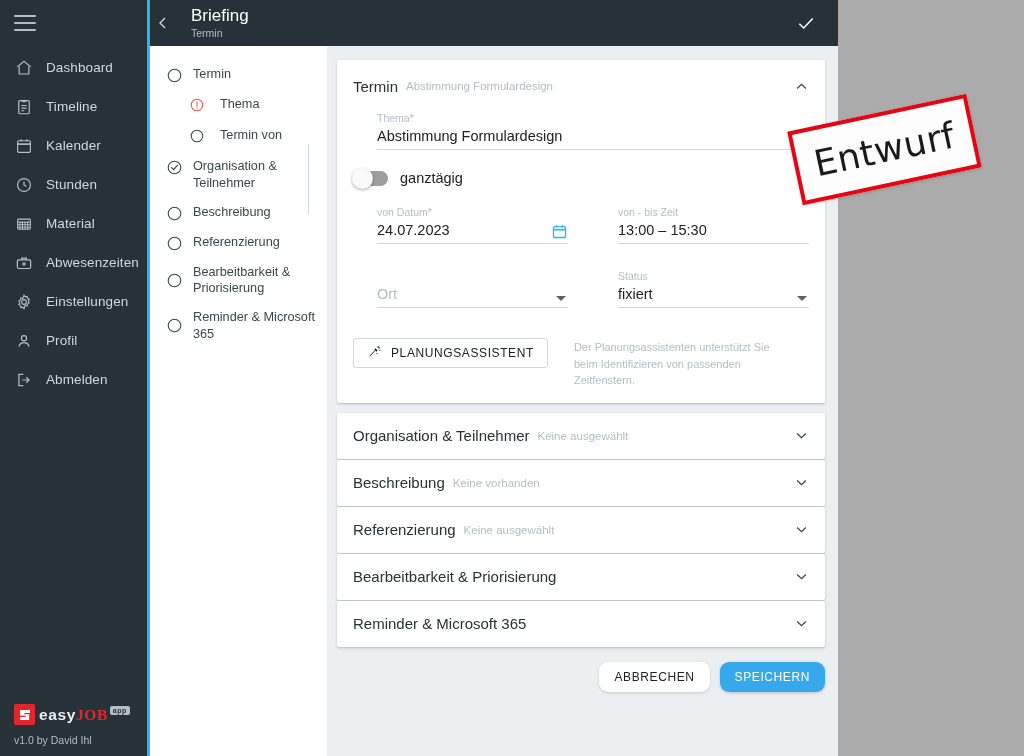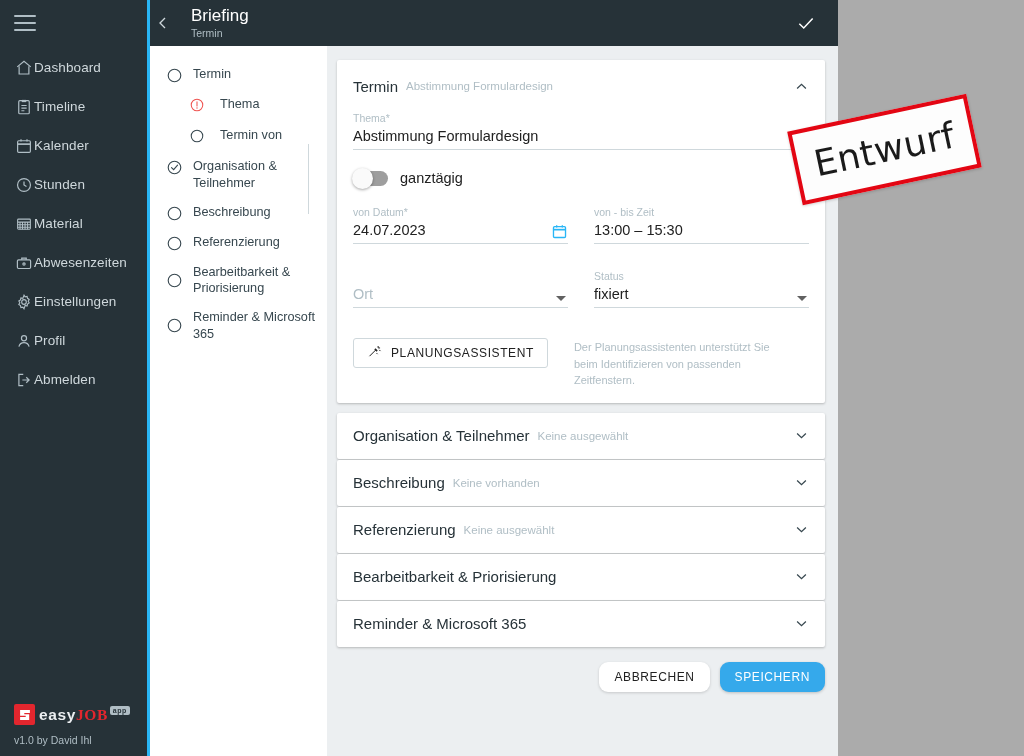--- a/index.html
+++ b/index.html
@@ -22,21 +22,21 @@
   .sidebar {
     position:absolute; left:0; top:0; width:147px; height:756px;
     background:#263238; color:#cfd8dc;
     display:flex; flex-direction:column;
   }
   .sidebar-top { height:46px; display:flex; align-items:center; padding-left:14px; }
   .hamburger { width:22px; height:16px; display:flex; flex-direction:column; justify-content:space-between; cursor:pointer; }
   .hamburger i { display:block; height:1.6px; background:#b0bec5; border-radius:1px; }
   .nav { flex:1 1 auto; padding-top:2px; }
   .nav-item {
-    display:flex; align-items:center; gap:1px;
+    display:flex; align-items:center; gap:13px;
     height:39px; padding:0 0 0 14px;
     font-size:13.5px; color:#cfd8dc; cursor:pointer; letter-spacing:.1px;
   }
   .nav-item .ic { width:19px; height:19px; flex:0 0 19px; display:flex; align-items:center; justify-content:center; }
   .nav-item .ic svg { display:block; }
   .sidebar-foot { padding:0 0 10px 14px; }
   .logo-row { display:flex; align-items:center; gap:4px; margin-bottom:9px; }
   .logo-mark {
     width:21px; height:21px; background:#e3262e; border-radius:2px;
     display:flex; align-items:center; justify-content:center;
@@ -90,21 +90,21 @@
   .card.expanded { padding:0 16px 14px; margin-bottom:10px; }
 
   .card-head { display:flex; align-items:center; height:46px; }
   .card.expanded .card-head { height:52px; }
   .card-title { font-size:15px; color:#263238; }
   .card-sub { font-size:11.5px; color:#b0bec5; margin-left:8px; }
   .chev { margin-left:auto; width:15px; height:15px; color:#37474f; cursor:pointer; }
   .card.collapsed .card-head { padding:0 16px; cursor:pointer; }
 
   
-  .field { position:relative; padding-bottom:2px; }
+  .field { position:relative; padding-bottom:2px;margin-left:24px; }
   .f-label { font-size:10.5px; color:#b0bec5; margin-bottom:4px; }
   .f-value { font-size:14.5px; color:#212121; padding-bottom:5px; border-bottom:1px solid #cfd8dc; }
   .f-value.placeholder { color:#b0bec5; }
   .f-row { display:flex; gap:26px; }
   .f-row > .field { flex:1 1 0; }
   .f-icon { position:absolute; right:0; bottom:6px; width:17px; height:17px; color:#29b6f6; cursor:pointer; }
   .f-caret { position:absolute; right:2px; bottom:9px; width:0; height:0;
     border-left:5px solid transparent; border-right:5px solid transparent; border-top:5px solid #616161; cursor:pointer; }
 
   .toggle-row { display:flex; align-items:center; gap:12px; margin:18px 0 20px; }

